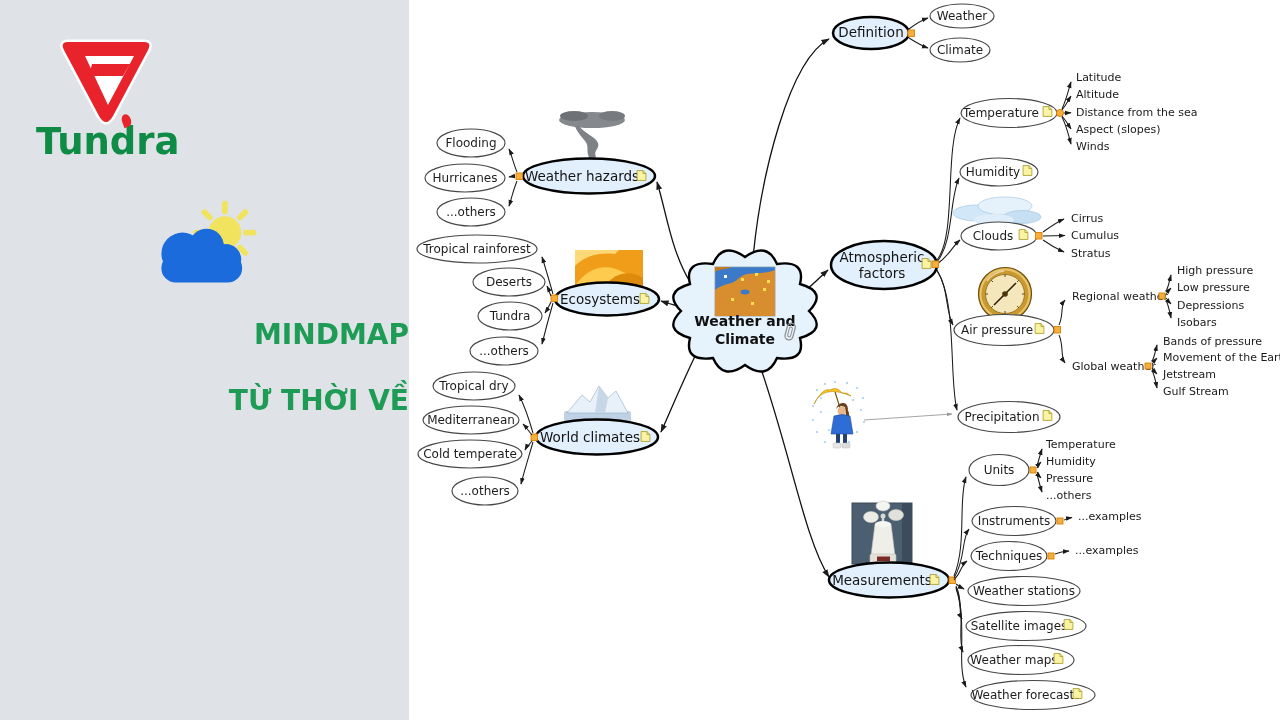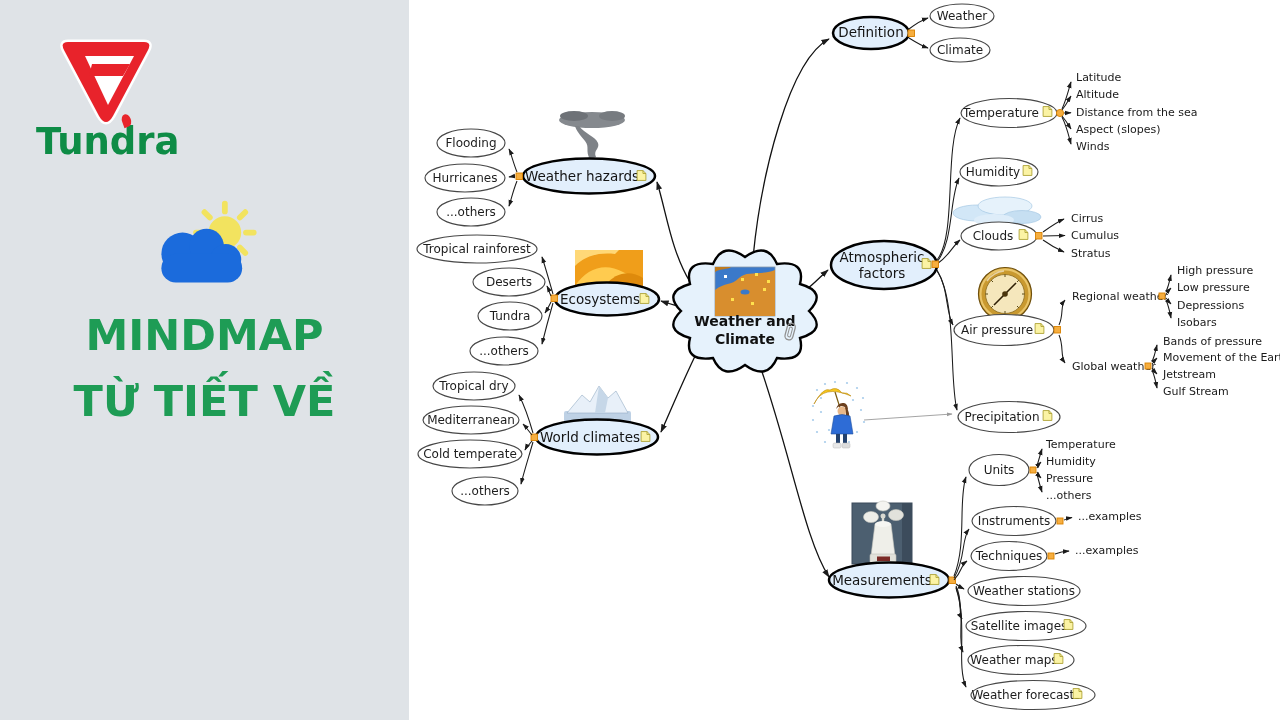--- a/index.html
+++ b/index.html
@@ -2,21 +2,21 @@
 <html><head>
 <meta charset="utf-8">
 <style>
   html,body{margin:0;padding:0;background:#fff;}
   .stage{position:relative;width:1280px;height:720px;overflow:hidden;background:#ffffff;font-family:"DejaVu Sans",sans-serif;}
   .sidebar{position:absolute;left:0;top:0;width:409px;height:720px;background:#DFE3E7;}
   .logo-svg{position:absolute;left:58px;top:34px;}
   .brand{position:absolute;left:36px;top:120px;font-size:37px;font-weight:bold;color:#0E8C46;letter-spacing:0px;}
   .brand-accent{position:absolute;left:122px;top:114px;width:9px;height:13px;background:#E8252B;border-radius:50% 50% 50% 0;transform:rotate(-20deg);}
   .weather-icon-svg{position:absolute;left:146px;top:196px;}
-  .side-title{position:absolute;left:0;top:302px;width:409px;text-align:center;color:#1E9C55;font-size:43px;font-weight:bold;line-height:66px;}
+  .side-title{position:absolute;left:0;top:302px;width:409px;text-align:right;color:#1E9C55;font-size:28px;font-weight:bold;line-height:66px;}
   .canvas{position:absolute;left:409px;top:0;width:871px;height:720px;background:#fff;}
   
   .tc{font:bold 14px "DejaVu Sans",sans-serif;fill:#111;text-anchor:middle;}
   .tn{font:13.5px "DejaVu Sans",sans-serif;fill:#141414;text-anchor:middle;}
   .ts{font:12px "DejaVu Sans",sans-serif;fill:#1d1d1d;text-anchor:middle;}
   .tl{font:11px "DejaVu Sans",sans-serif;fill:#1a1a1a;text-anchor:start;}
   .e1{fill:#E2EFFC;stroke:#000;stroke-width:2.5;}
   .e2{fill:#fff;stroke:#474747;stroke-width:1.15;}
   .c{fill:none;stroke:#1b1b1b;stroke-width:1.05;marker-end:url(#arw);}
   .cm{fill:none;stroke:#111;stroke-width:1.3;marker-end:url(#arw);}
@@ -50,21 +50,21 @@
       <circle cx="82" cy="38" r="17" fill="#F2E35F"></circle>
       <g fill="#1B6BDC">
         <circle cx="38" cy="60" r="22"></circle>
           <circle cx="63" cy="52" r="18"></circle>
           <circle cx="83" cy="66" r="16"></circle>
         <rect x="16" y="60" width="84" height="30" rx="15"></rect>
       </g>
     </svg>
     <div class="side-title">
       <div>MINDMAP</div>
-      <div>TỪ TIẾT VỀ</div>
+      <div>TỪ THỜI VỀ</div>
     </div>
   </aside>
 
   <main class="canvas">
   <svg width="871" height="720" viewBox="0 0 871 720">
     <defs>
       <marker id="arw" viewBox="0 0 10 10" refX="9" refY="5" markerWidth="6.5" markerHeight="6.5" orient="auto">
         <path d="M0,1.5 L10,5 L0,8.5 Z" fill="#1b1b1b"></path>
       </marker>
       <marker id="arwg" viewBox="0 0 10 10" refX="9" refY="5" markerWidth="6.5" markerHeight="6.5" orient="auto">

